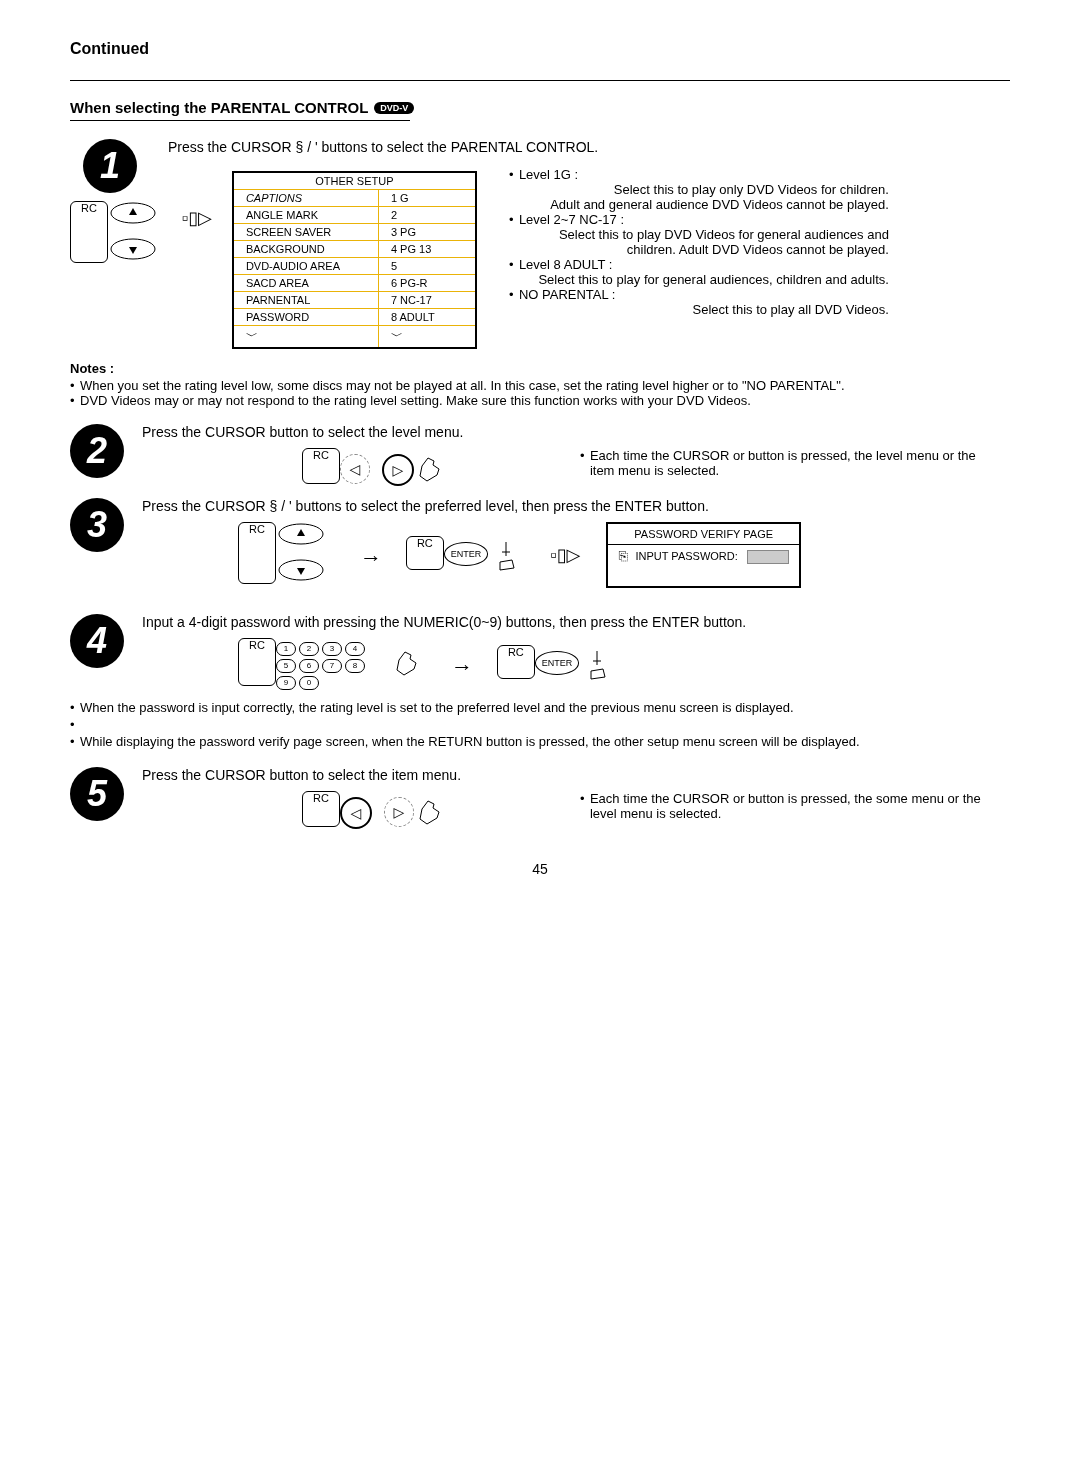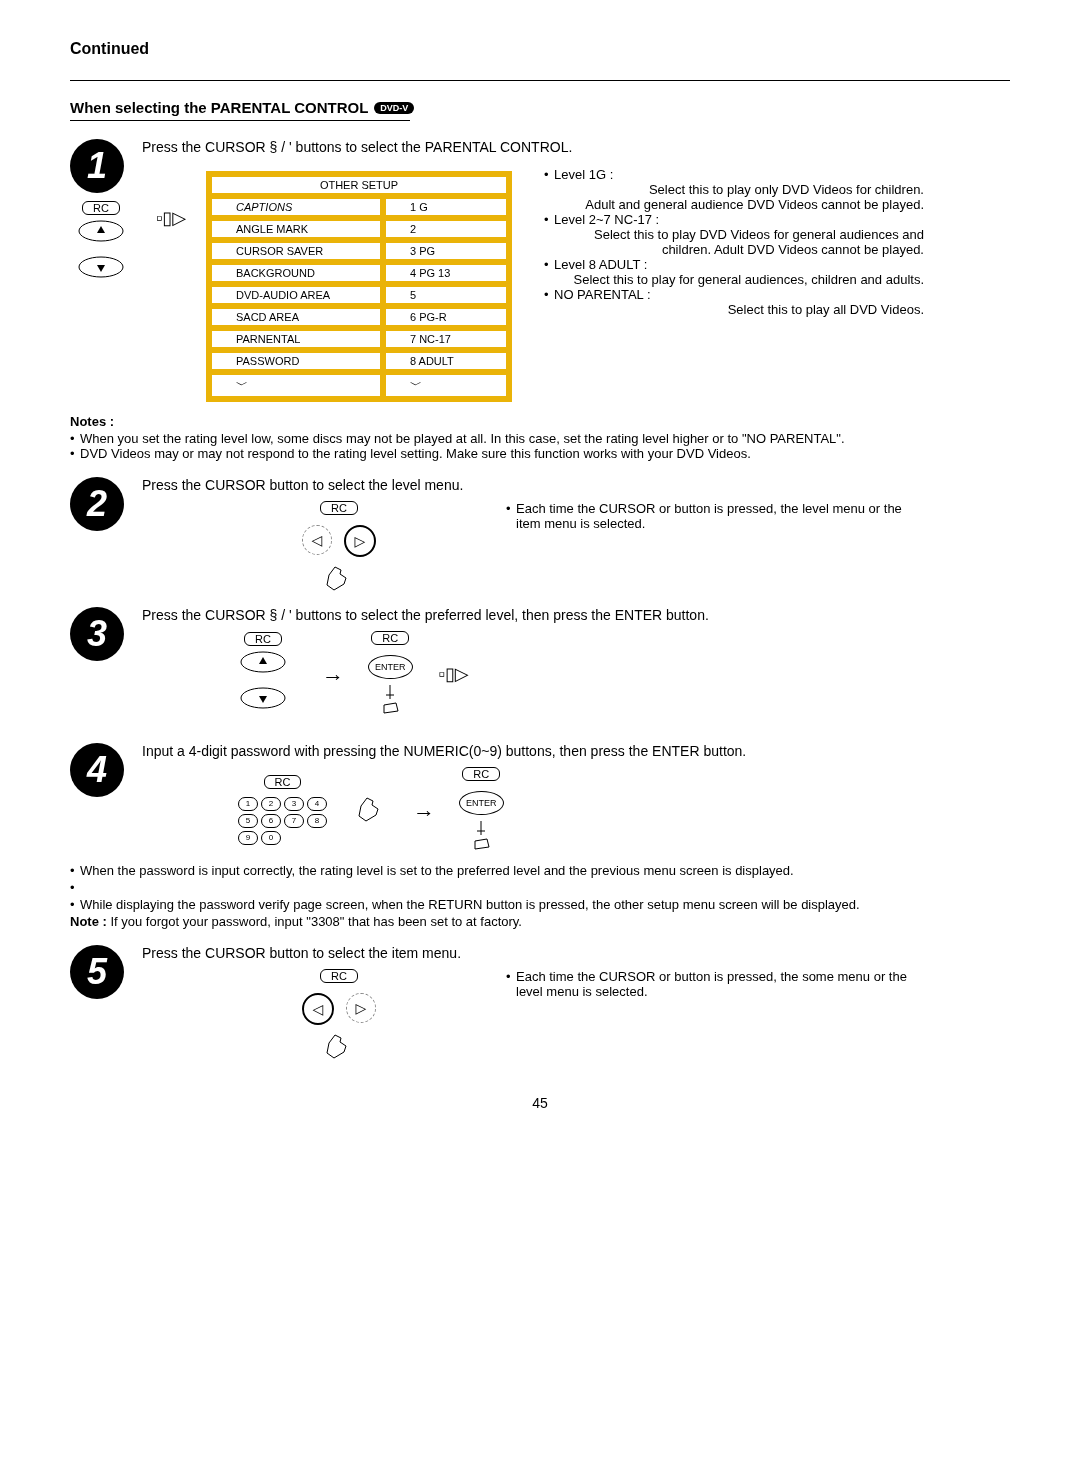--- a/index.html
+++ b/index.html
@@ -17,26 +17,26 @@
   .hr-small{border:none;border-top:1px solid #000;margin:2px 0 18px 0;width:340px;}
   .badge-dvdv{background:#000;color:#fff;border-radius:9px;font-size:9px;padding:1px 6px;font-weight:bold;}
   .step-row{display:flex;align-items:flex-start;margin-bottom:10px;}
   .step-circle{
     width:54px;height:54px;border-radius:50%;background:#000;color:#fff;
     font-size:36px;font-weight:bold;display:flex;align-items:center;justify-content:center;
     flex:0 0 54px;margin-right:18px;font-style:italic;font-family:Arial;
   }
   .step-content{flex:1;}
   .rc-label{border:1px solid #000;border-radius:6px;padding:0px 10px;font-size:11px;display:inline-block;margin-bottom:4px;}
-  .remote-block{display:inline-flex;flex-direction:column;align-items:center;margin-right:10px;vertical-align:top;}
+  .remote-block{display:inline-flex;flex-direction:row;margin-right:10px;vertical-align:top;}
   .two-col{display:flex;align-items:flex-start;}
   .setup-table{
     border:2px solid #000;border-collapse:collapse;font-size:11px;margin-left:6px;margin-top:4px;
   }
-  .setup-table td{border:6px solid #eab308;padding:2px 24px;text-align:left;}
+  .setup-table td{border:1px solid #eab308;padding:2px 12px;text-align:left;}
   .setup-table .hdr{text-align:center;font-weight:normal;}
   .setup-left{width:120px;font-style:italic;}
   .setup-right{width:72px;}
   .level-list{font-size:13px;padding-left:8px;}
   .bullet-row{display:flex;}
   .bullet-dot{width:10px;flex:0 0 10px;}
   .sub{padding-left:10px;text-align:right;}
   .notes-heading{font-weight:bold;font-size:13px;margin-top:12px;}
   .notes-block{font-size:13px;margin-top:2px;}
   .flex-row{display:flex;align-items:flex-start;}
@@ -106,21 +106,21 @@
             </tr>
         <tr>
               <td class="setup-left">CAPTIONS</td>
               <td class="setup-right">1 G</td>
             </tr>
         <tr>
               <td>ANGLE MARK</td>
               <td>2</td>
             </tr>
         <tr>
-              <td>CURSOR SAVER</td>
+              <td>SCREEN SAVER</td>
               <td>3 PG</td>
             </tr>
         <tr>
               <td>BACKGROUND</td>
               <td>4 PG 13</td>
             </tr>
         <tr>
               <td>DVD-AUDIO AREA</td>
               <td>5</td>
             </tr>
@@ -227,20 +227,35 @@
       </div>
       <span class="arrow-right-big">→</span>
       <div class="remote-block">
         <span class="rc-label">RC</span>
         <span class="cursor-ellipse" style="margin-top:6px;">ENTER</span>
         <svg class="hand-svg" viewBox="0 0 36 36" style="margin-top:2px;">
           <path d="M18 4v14m-4-4h8m-10 10l12-2 2 8-14 2z" fill="none" stroke="#000"></path>
         </svg>
       </div>
       <span style="font-size:18px;">▫▯▷</span>
+      <table class="pw-table">
+        <tbody>
+            <tr>
+              <td style="border-bottom:1px solid #000;text-align:center;">PASSWORD VERIFY PAGE</td>
+            </tr>
+        <tr>
+              <td>
+          <span class="key-arrow">⎘</span>
+          <span>INPUT PASSWORD:</span>
+          &nbsp;&nbsp;<span class="pw-box"></span>
+          <div style="height:18px;"></div>
+        </td>
+            </tr>
+      </tbody>
+        </table>
     </div>
   </div>
 </div>
 
 <div class="vspace"></div>
 
 <div class="step-row">
   <div class="step-circle">4</div>
   <div class="step-content">
     <div>Input a 4-digit password with pressing the NUMERIC(0~9) buttons, then press the ENTER button.</div>
@@ -281,21 +296,20 @@
       <span class="bullet-dot">•</span>
       <span>When the password is input correctly, the rating level is set to the preferred level and the previous menu screen is displayed.</span>
     </div>
  <div class="bullet-row">
       <span class="bullet-dot">•</span>
     </div>
  <div class="bullet-row">
       <span class="bullet-dot">•</span>
       <span>While displaying the password verify page screen, when the RETURN button is pressed, the other setup menu screen will be displayed.</span>
     </div>
- <div><b>Note :</b><span> If you forgot your password, input "3308" that has been set to at factory.</span></div>
 </div>
 
 <div class="vspace"></div>
 
 <div class="step-row">
   <div class="step-circle">5</div>
   <div class="step-content">
     <div>Press the CURSOR        button to select the item menu.</div>
     <div class="flex-row" style="margin-top:8px;">
       <div style="width:160px;"></div>

